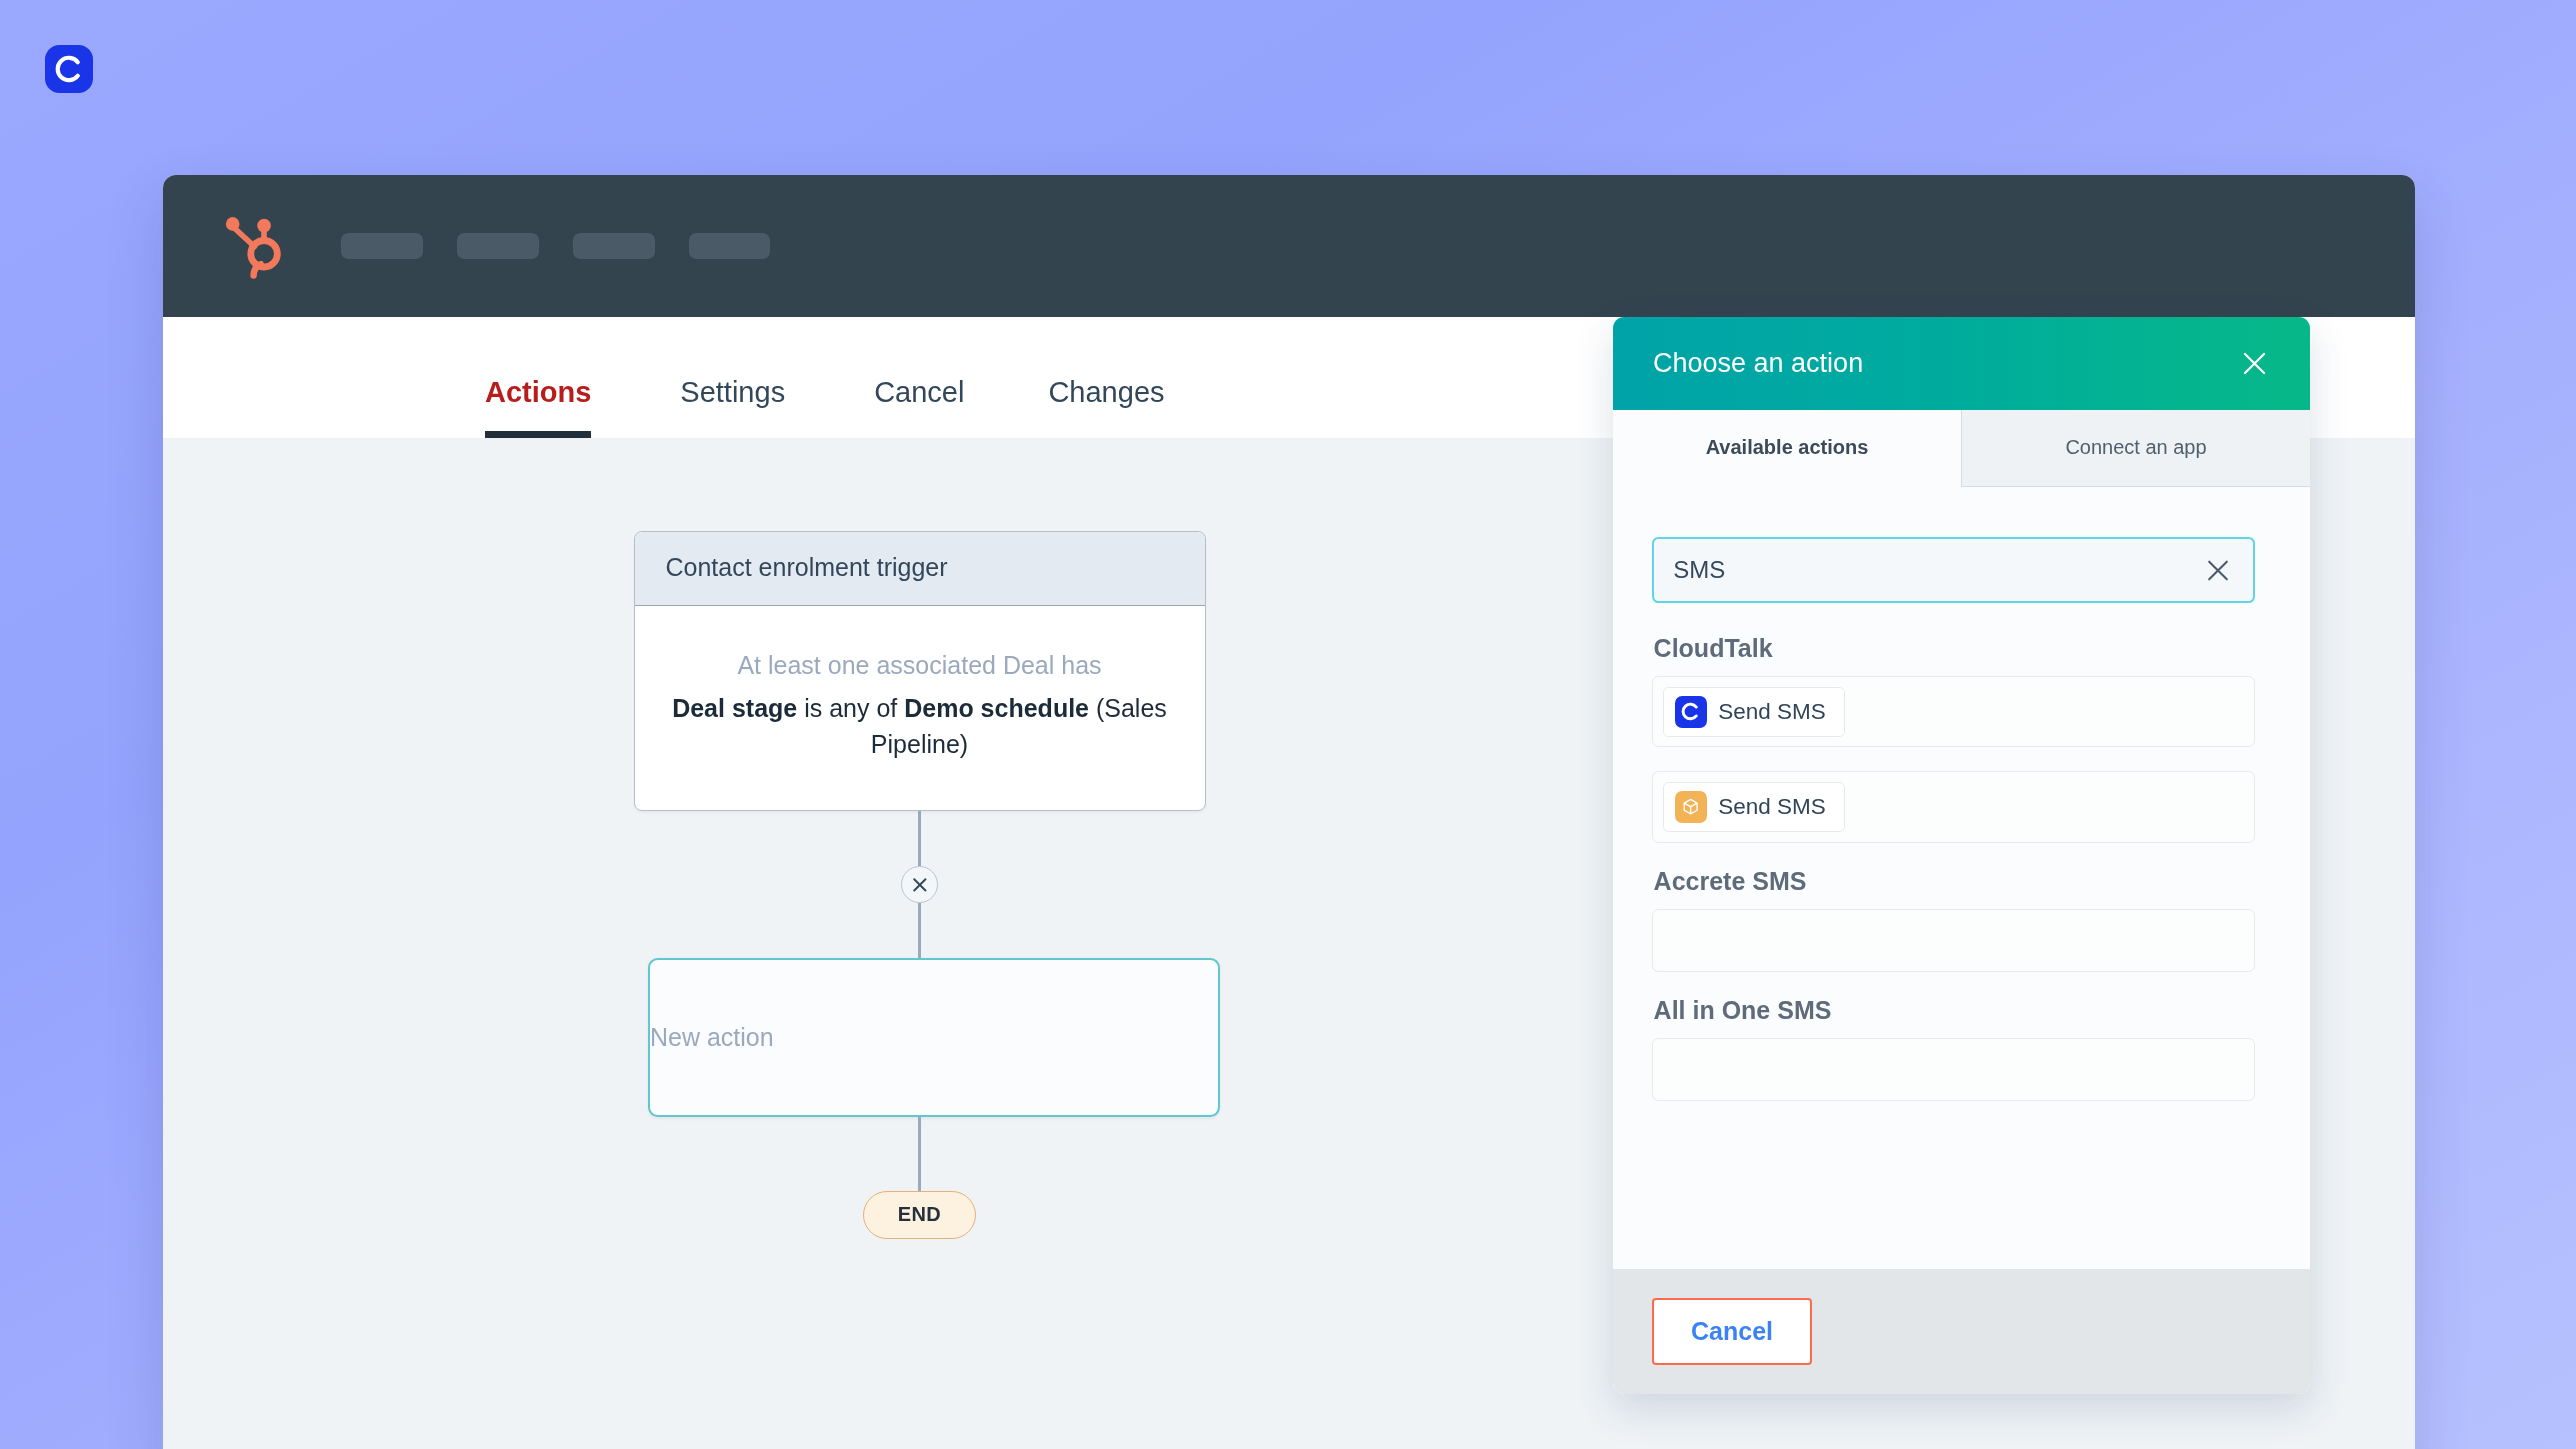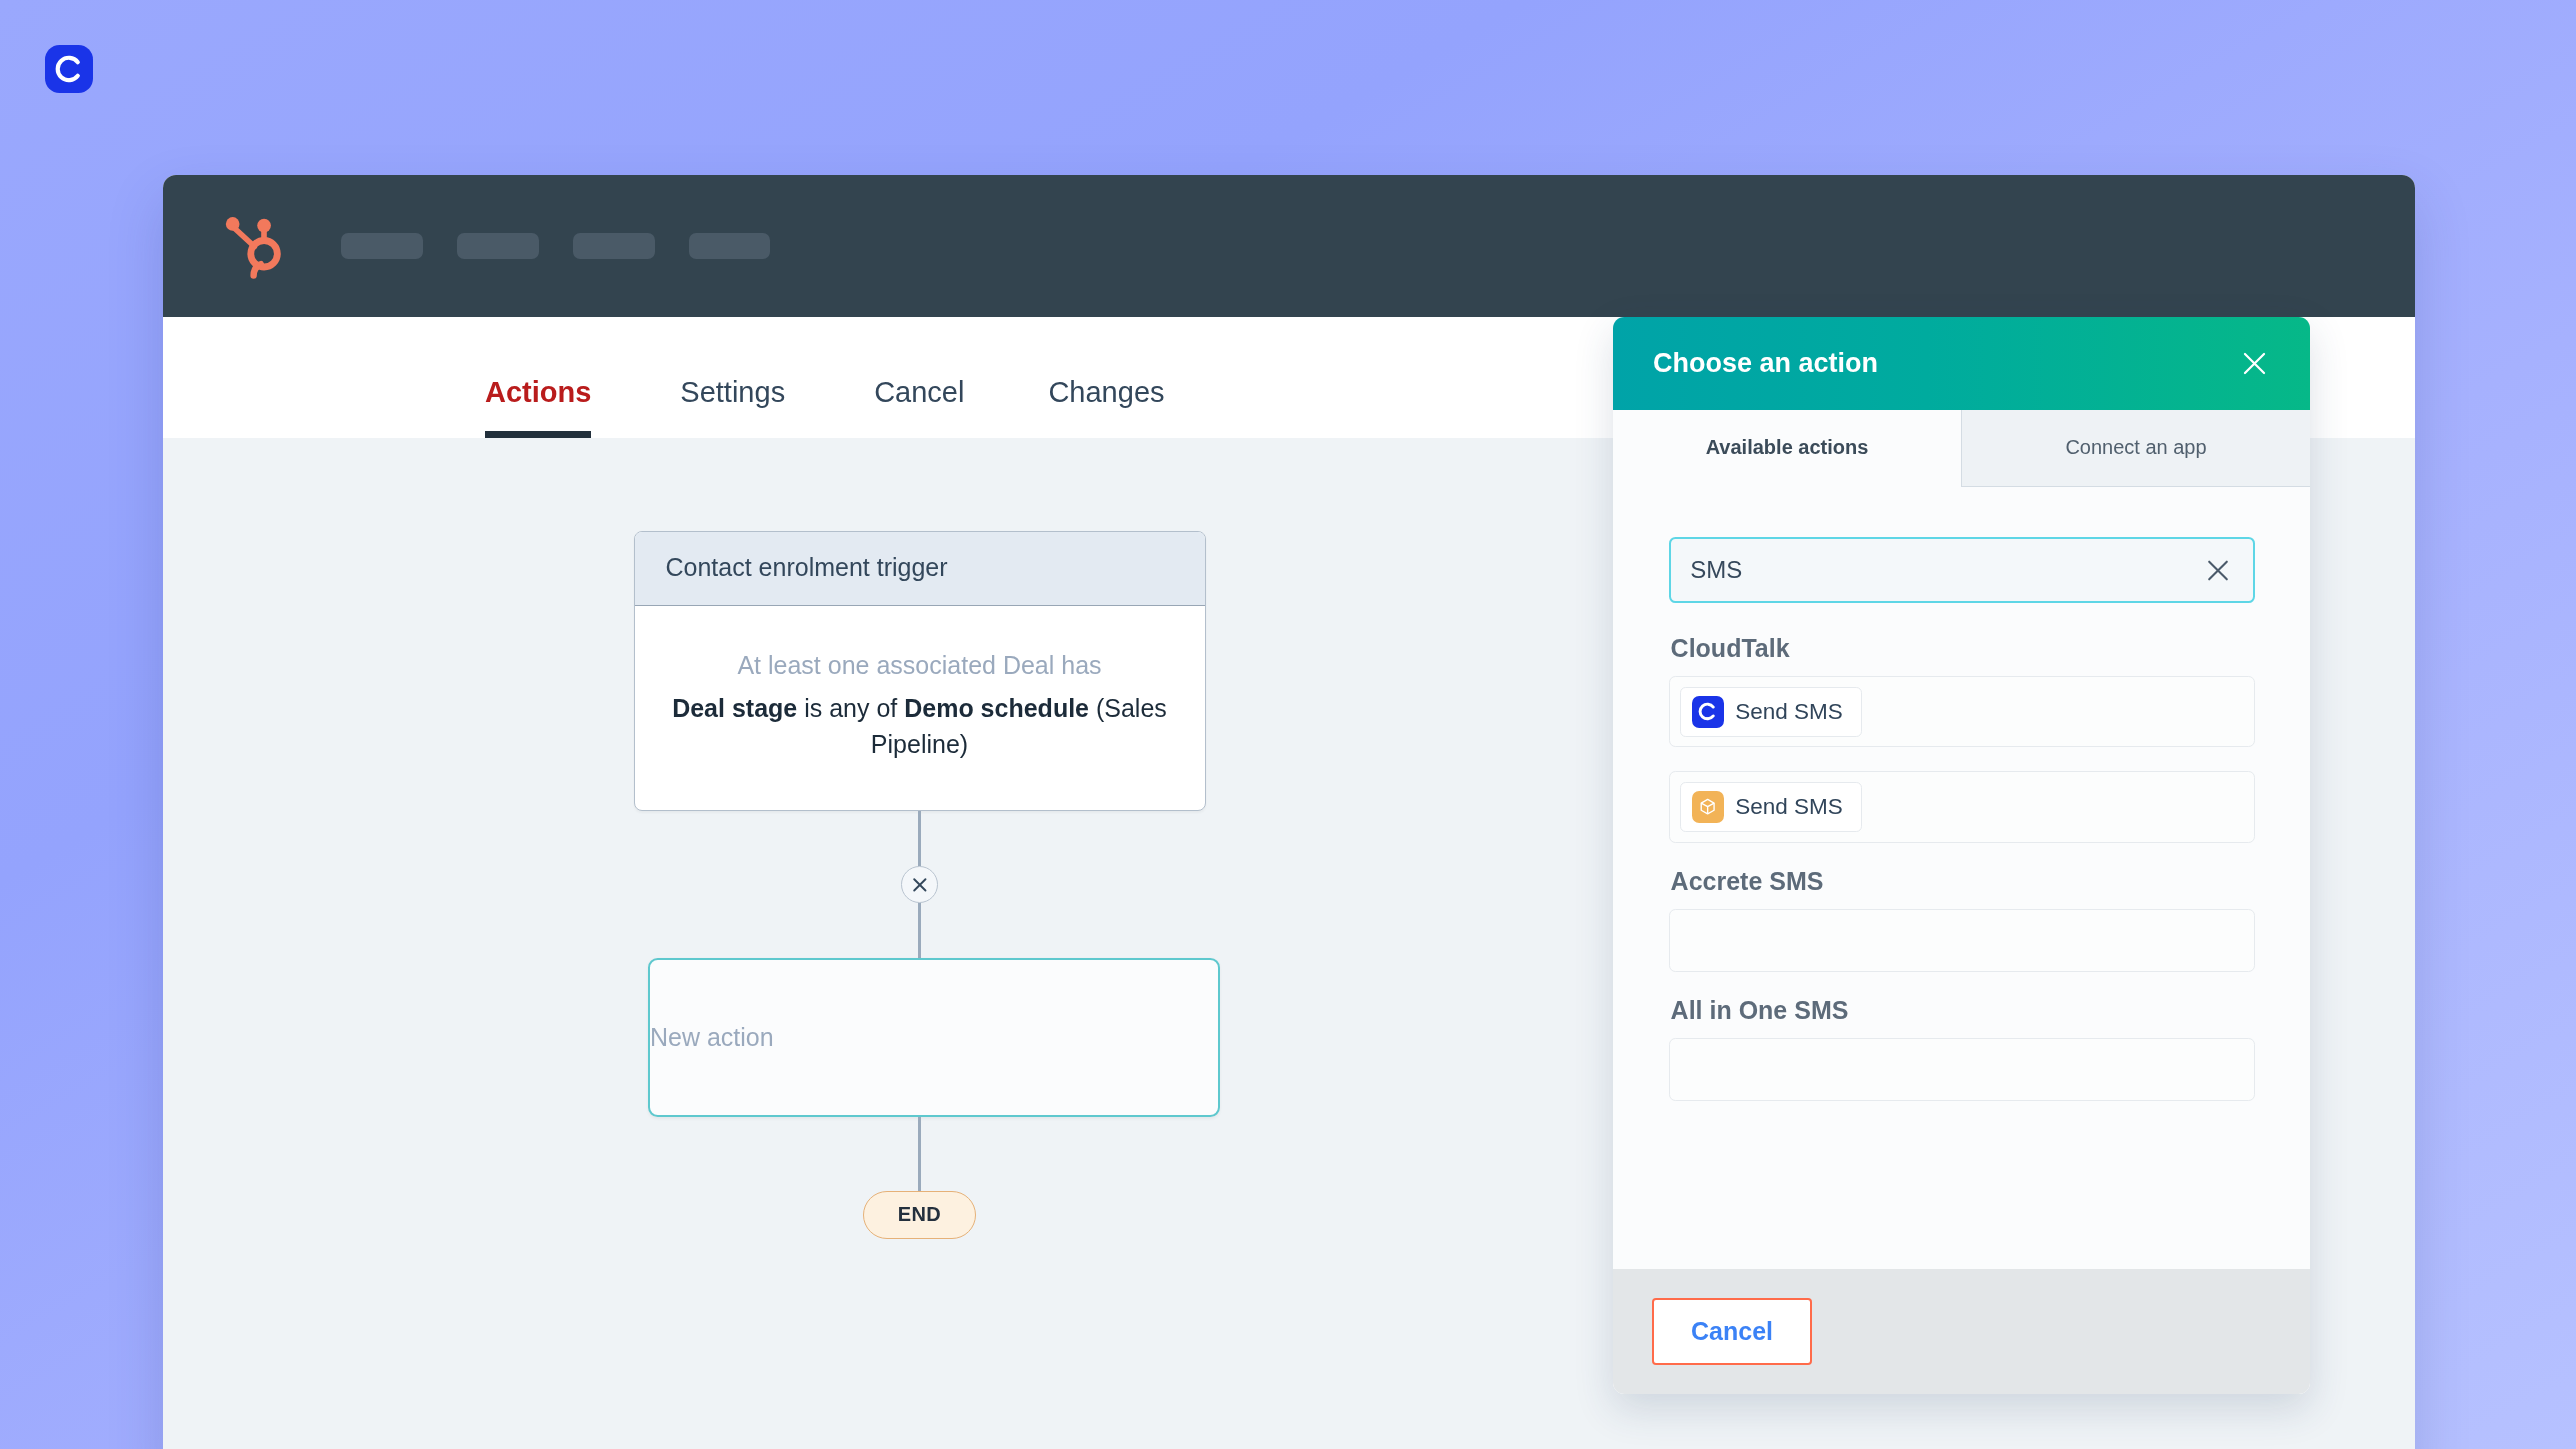--- a/index.html
+++ b/index.html
@@ -190,21 +190,21 @@
 
   #panel-header {
     height: 93px;
     background: linear-gradient(90deg, #00a3a8 0%, #00ab9e 45%, #06b888 100%);
     display: flex; align-items: center; justify-content: space-between;
     padding: 0 34px 0 40px;
     flex: 0 0 auto;
   }
   #panel-title {
     font-size: 27px;
-    font-weight: 700;
+    font-weight: 400;
     color: #ffffff;
   }
   #panel-close-button {
     width: 43px; height: 43px;
     display: flex; align-items: center; justify-content: center;
     cursor: pointer;
   }
 
   #panel-tabs {
     display: flex;
@@ -229,21 +229,20 @@
   .panel-tab.inactive {
     background: #eef2f5;
     border-left: 1.6px solid #d4dce3;
   }
 
   #panel-body {
     flex: 1 1 auto;
     background: #fbfcfd;
     padding: 50px 55px 0 39px;
     overflow: hidden;
-    margin-left: 17px;
   }
 
   #search-row { margin-bottom: 31px; }
   #search-box {
     position: relative;
     height: 66px;
     border: 2.4px solid #5ed6e6;
     border-radius: 6.4px;
     background: #f4f8fa;
     display: flex; align-items: center;

